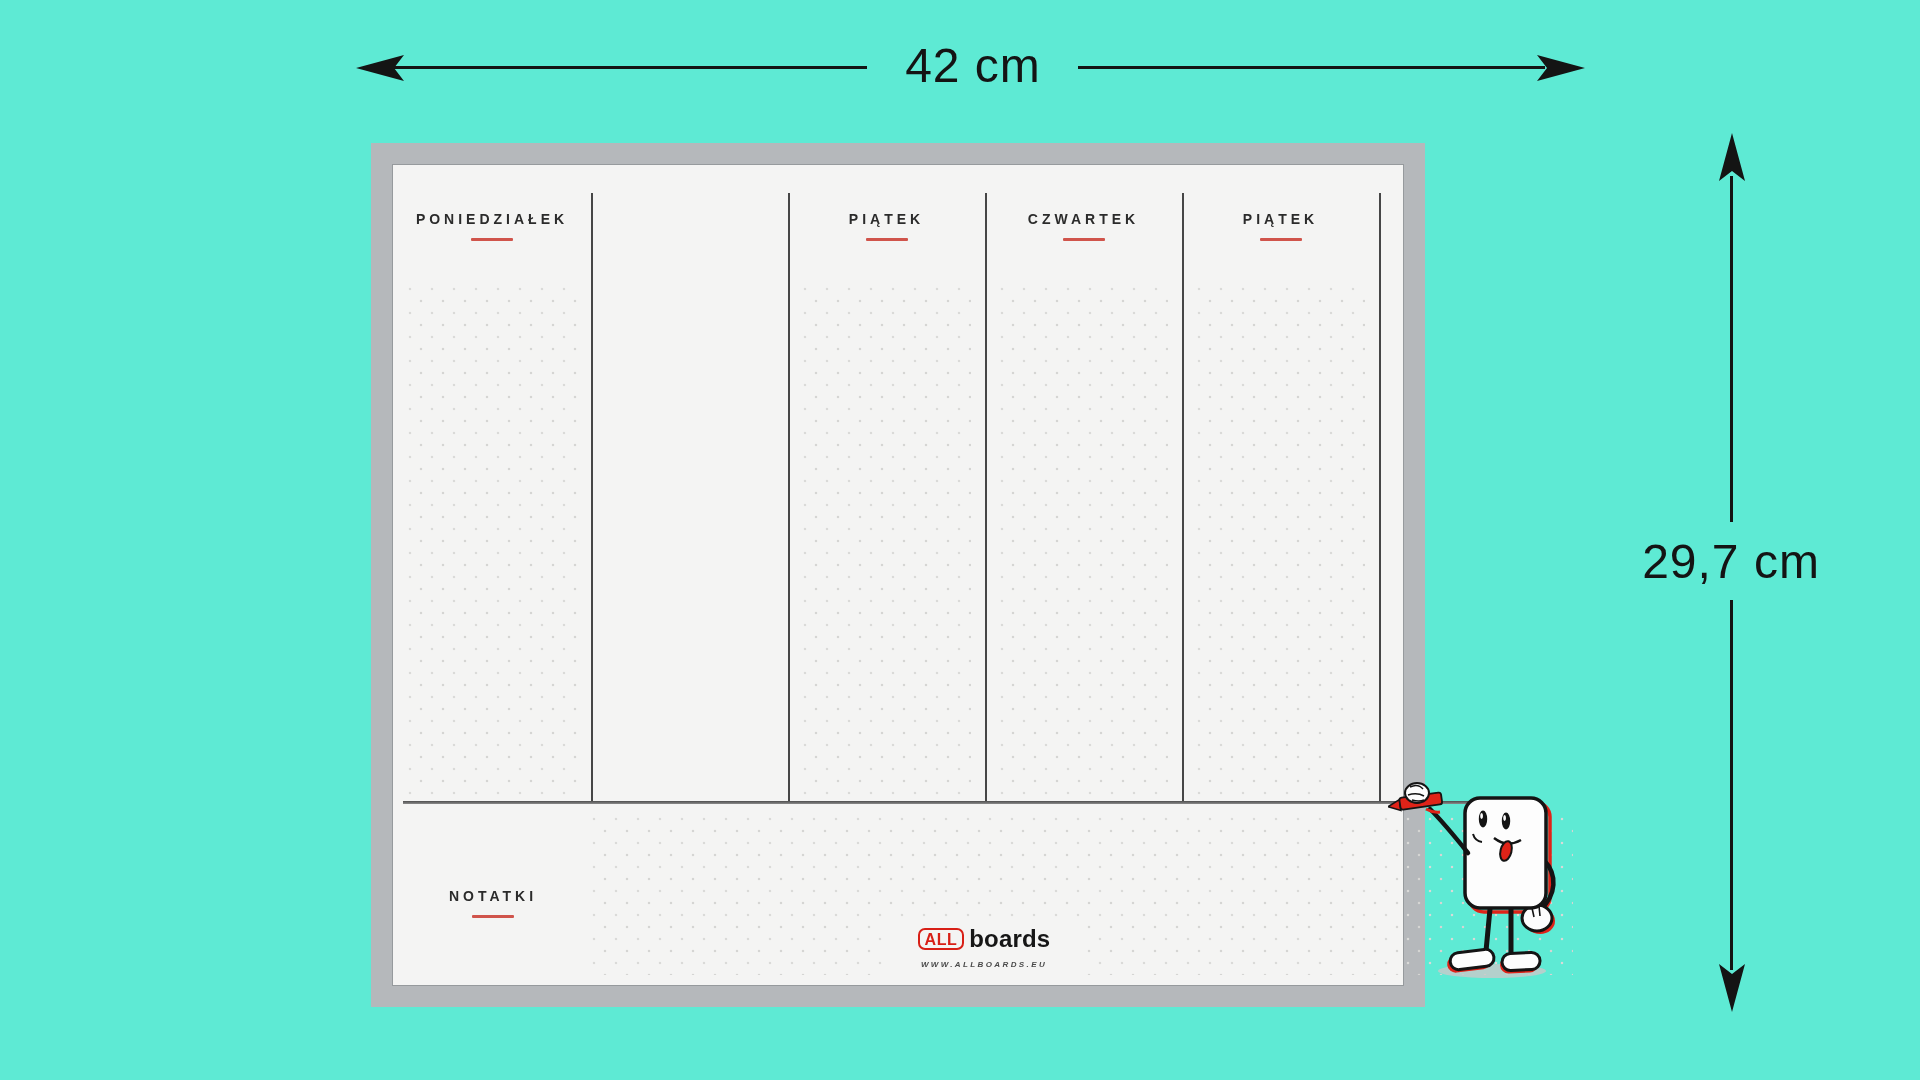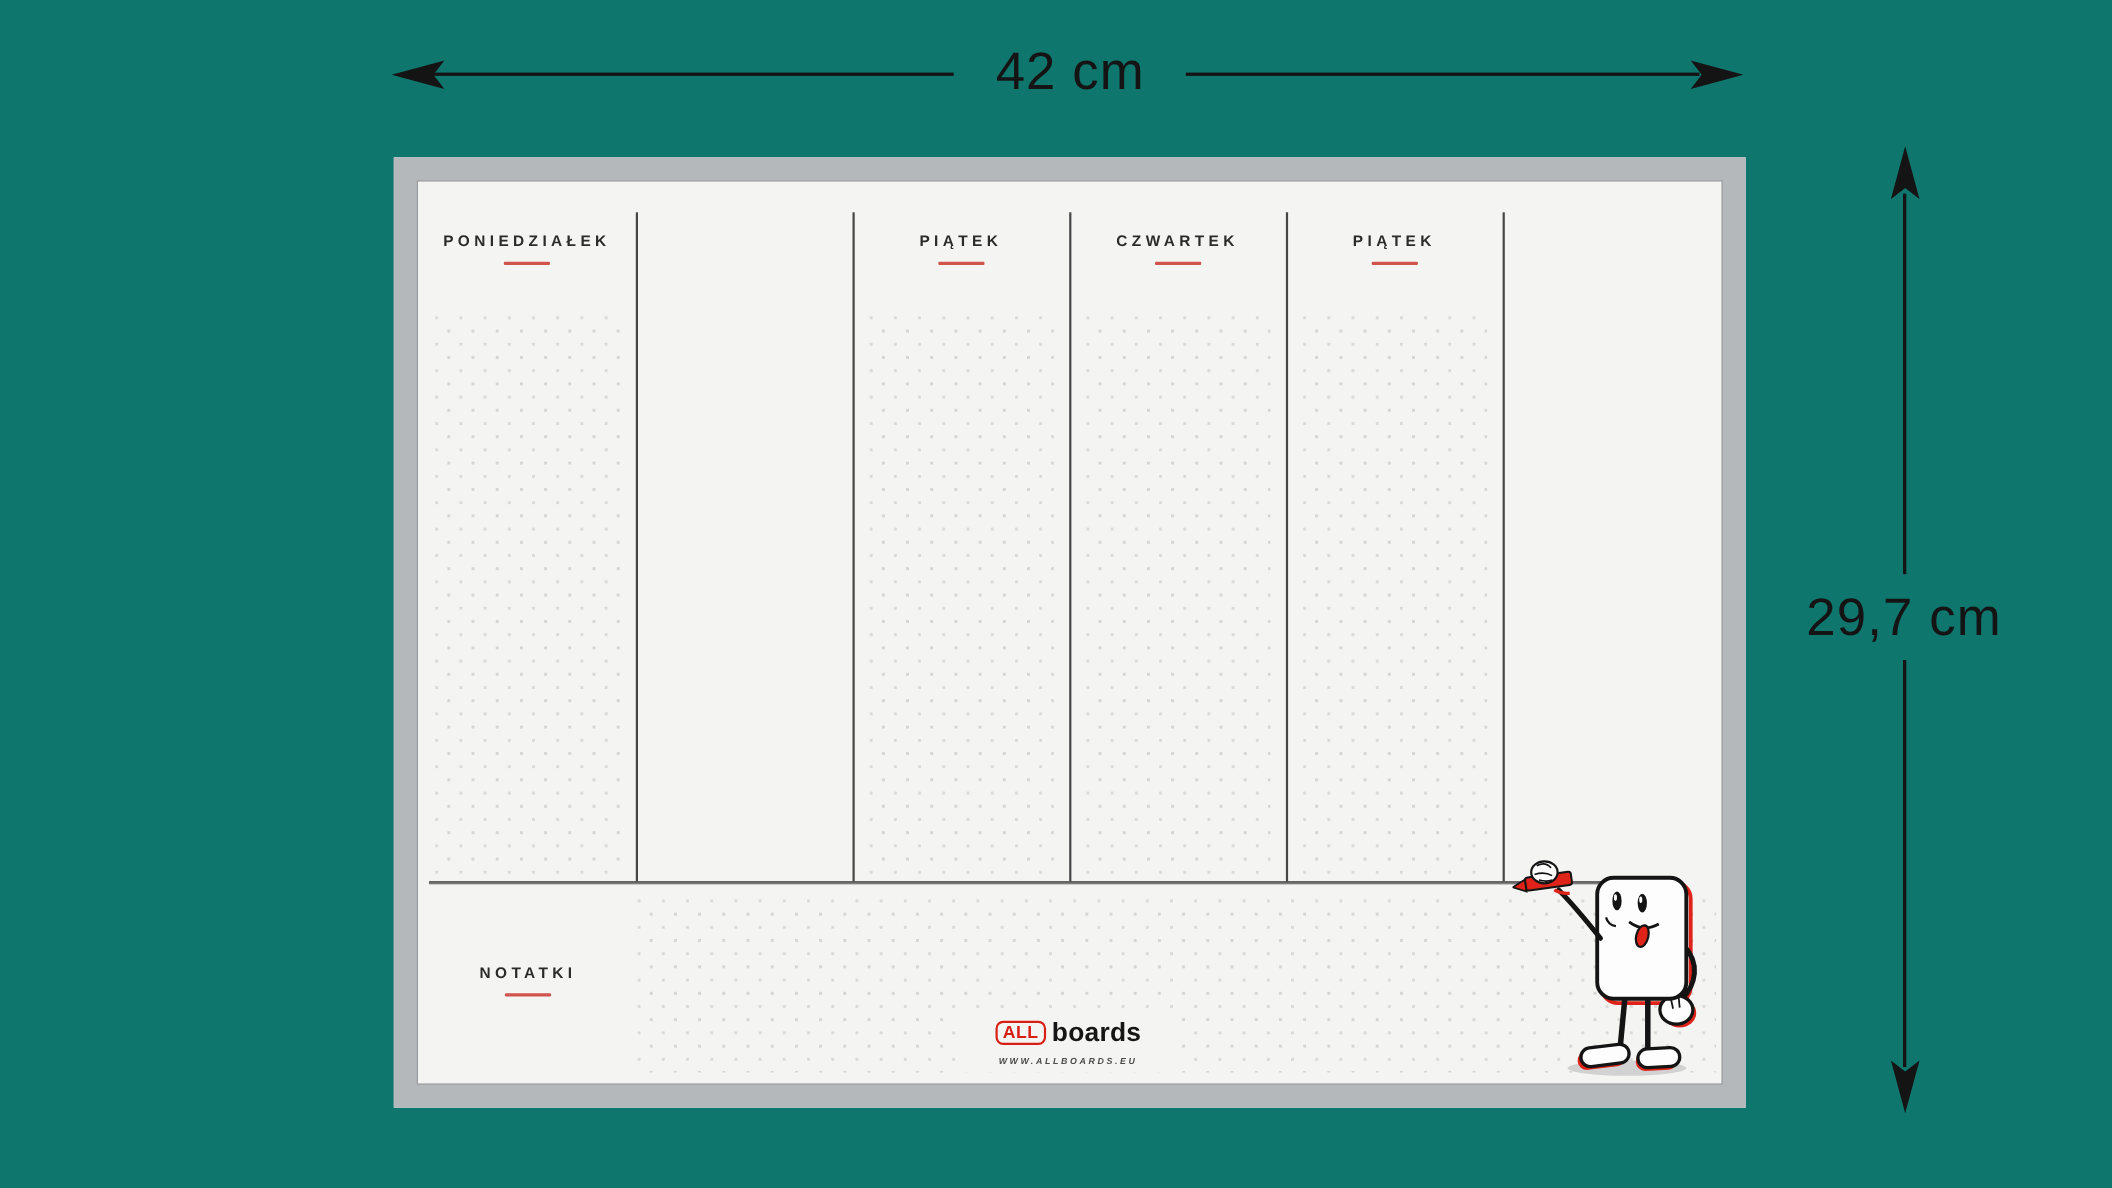--- a/index.html
+++ b/index.html
@@ -1,26 +1,26 @@
 <!DOCTYPE html>
 <html style="--accent-red: #d0544b; --logo-red: #d81f16; --frame: #b5b8bb; --surface: #f4f4f3; --separator: #464646; --dimension: #141414;"><head>
 <meta charset="utf-8">
 <style>
   html,body{margin:0;padding:0;background:#fff;}
-  .stage{position:relative;width:1920px;height:1080px;background:#0f766e;overflow:hidden;
+  .stage{position:relative;width:1920px;height:1080px;background:#5eead4;overflow:hidden;
          font-family:"Liberation Sans", sans-serif;}
 
   
   .dim-line{position:absolute;background:var(--dimension,#141414);}
   .dim-label{position:absolute;color:var(--dimension,#141414);font-size:48px;font-weight:400;
              letter-spacing:1px;text-align:center;line-height:60px;}
   .arrowhead{position:absolute;}
 
   
-  .board{position:absolute;left:358px;top:143px;width:1229px;height:864px;
+  .board{position:absolute;left:371px;top:143px;width:1054px;height:864px;
          box-sizing:border-box;border:22px solid var(--frame,#b5b8bb);background:var(--surface,#f4f4f3);}
   .board-surface{position:absolute;inset:0;outline:1px solid rgba(60,64,68,.25);}
 
   .sep{position:absolute;top:28px;width:2px;height:609px;background:var(--separator,#464646);}
 
   .day-col{position:absolute;top:0;height:637px;text-align:center;}
   .day-head{display:block;margin-top:46px;font-size:14px;font-weight:700;letter-spacing:4px;
             color:#2b2b2b;white-space:nowrap;}
   .red-underline{display:block;width:42px;height:3px;margin:11px auto 0;
                  background:var(--accent-red,#d0544b);border-radius:1px;}
@@ -32,21 +32,21 @@
         background-position:3px 2px,14px 14px;}
   .day-dots{position:absolute;left:14px;right:14px;top:122px;height:513px;}
   .sat-dots-top{position:absolute;left:14px;right:14px;top:122px;height:256px;}
   .sun-dots{position:absolute;left:14px;right:14px;top:502px;height:133px;}
   .sun-head-wrap{position:absolute;left:0;right:0;top:432px;text-align:center;}
   .sun-head-wrap .day-head{margin-top:0;}
 
   .notes-line{position:absolute;left:10px;top:636px;width:1072px;height:3px;
               background:linear-gradient(#4e4e4e,#8b8b8b);}
   .notes-label-wrap{position:absolute;left:30px;top:707px;width:140px;text-align:center;}
-  .notes-label-wrap .day-head{margin-top:4px;}
+  .notes-label-wrap .day-head{margin-top:16px;}
   .notes-dots{position:absolute;left:198px;top:652px;width:982px;height:158px;}
 
   
   .logo-block{position:absolute;left:491px;top:752px;width:200px;text-align:center;z-index:6;
               background:var(--surface,#f4f4f3);padding:8px 0 6px;}
   .logo-row{display:flex;align-items:center;justify-content:center;gap:5px;}
   .logo-all{display:inline-block;box-sizing:border-box;border:2.5px solid var(--logo-red,#d81f16);
             border-radius:7px;padding:0 5px;height:22px;line-height:19px;
             color:var(--logo-red,#d81f16);font-size:16px;font-weight:800;letter-spacing:.5px;}
   .logo-boards{font-size:24px;font-weight:700;color:#161616;letter-spacing:.2px;}

